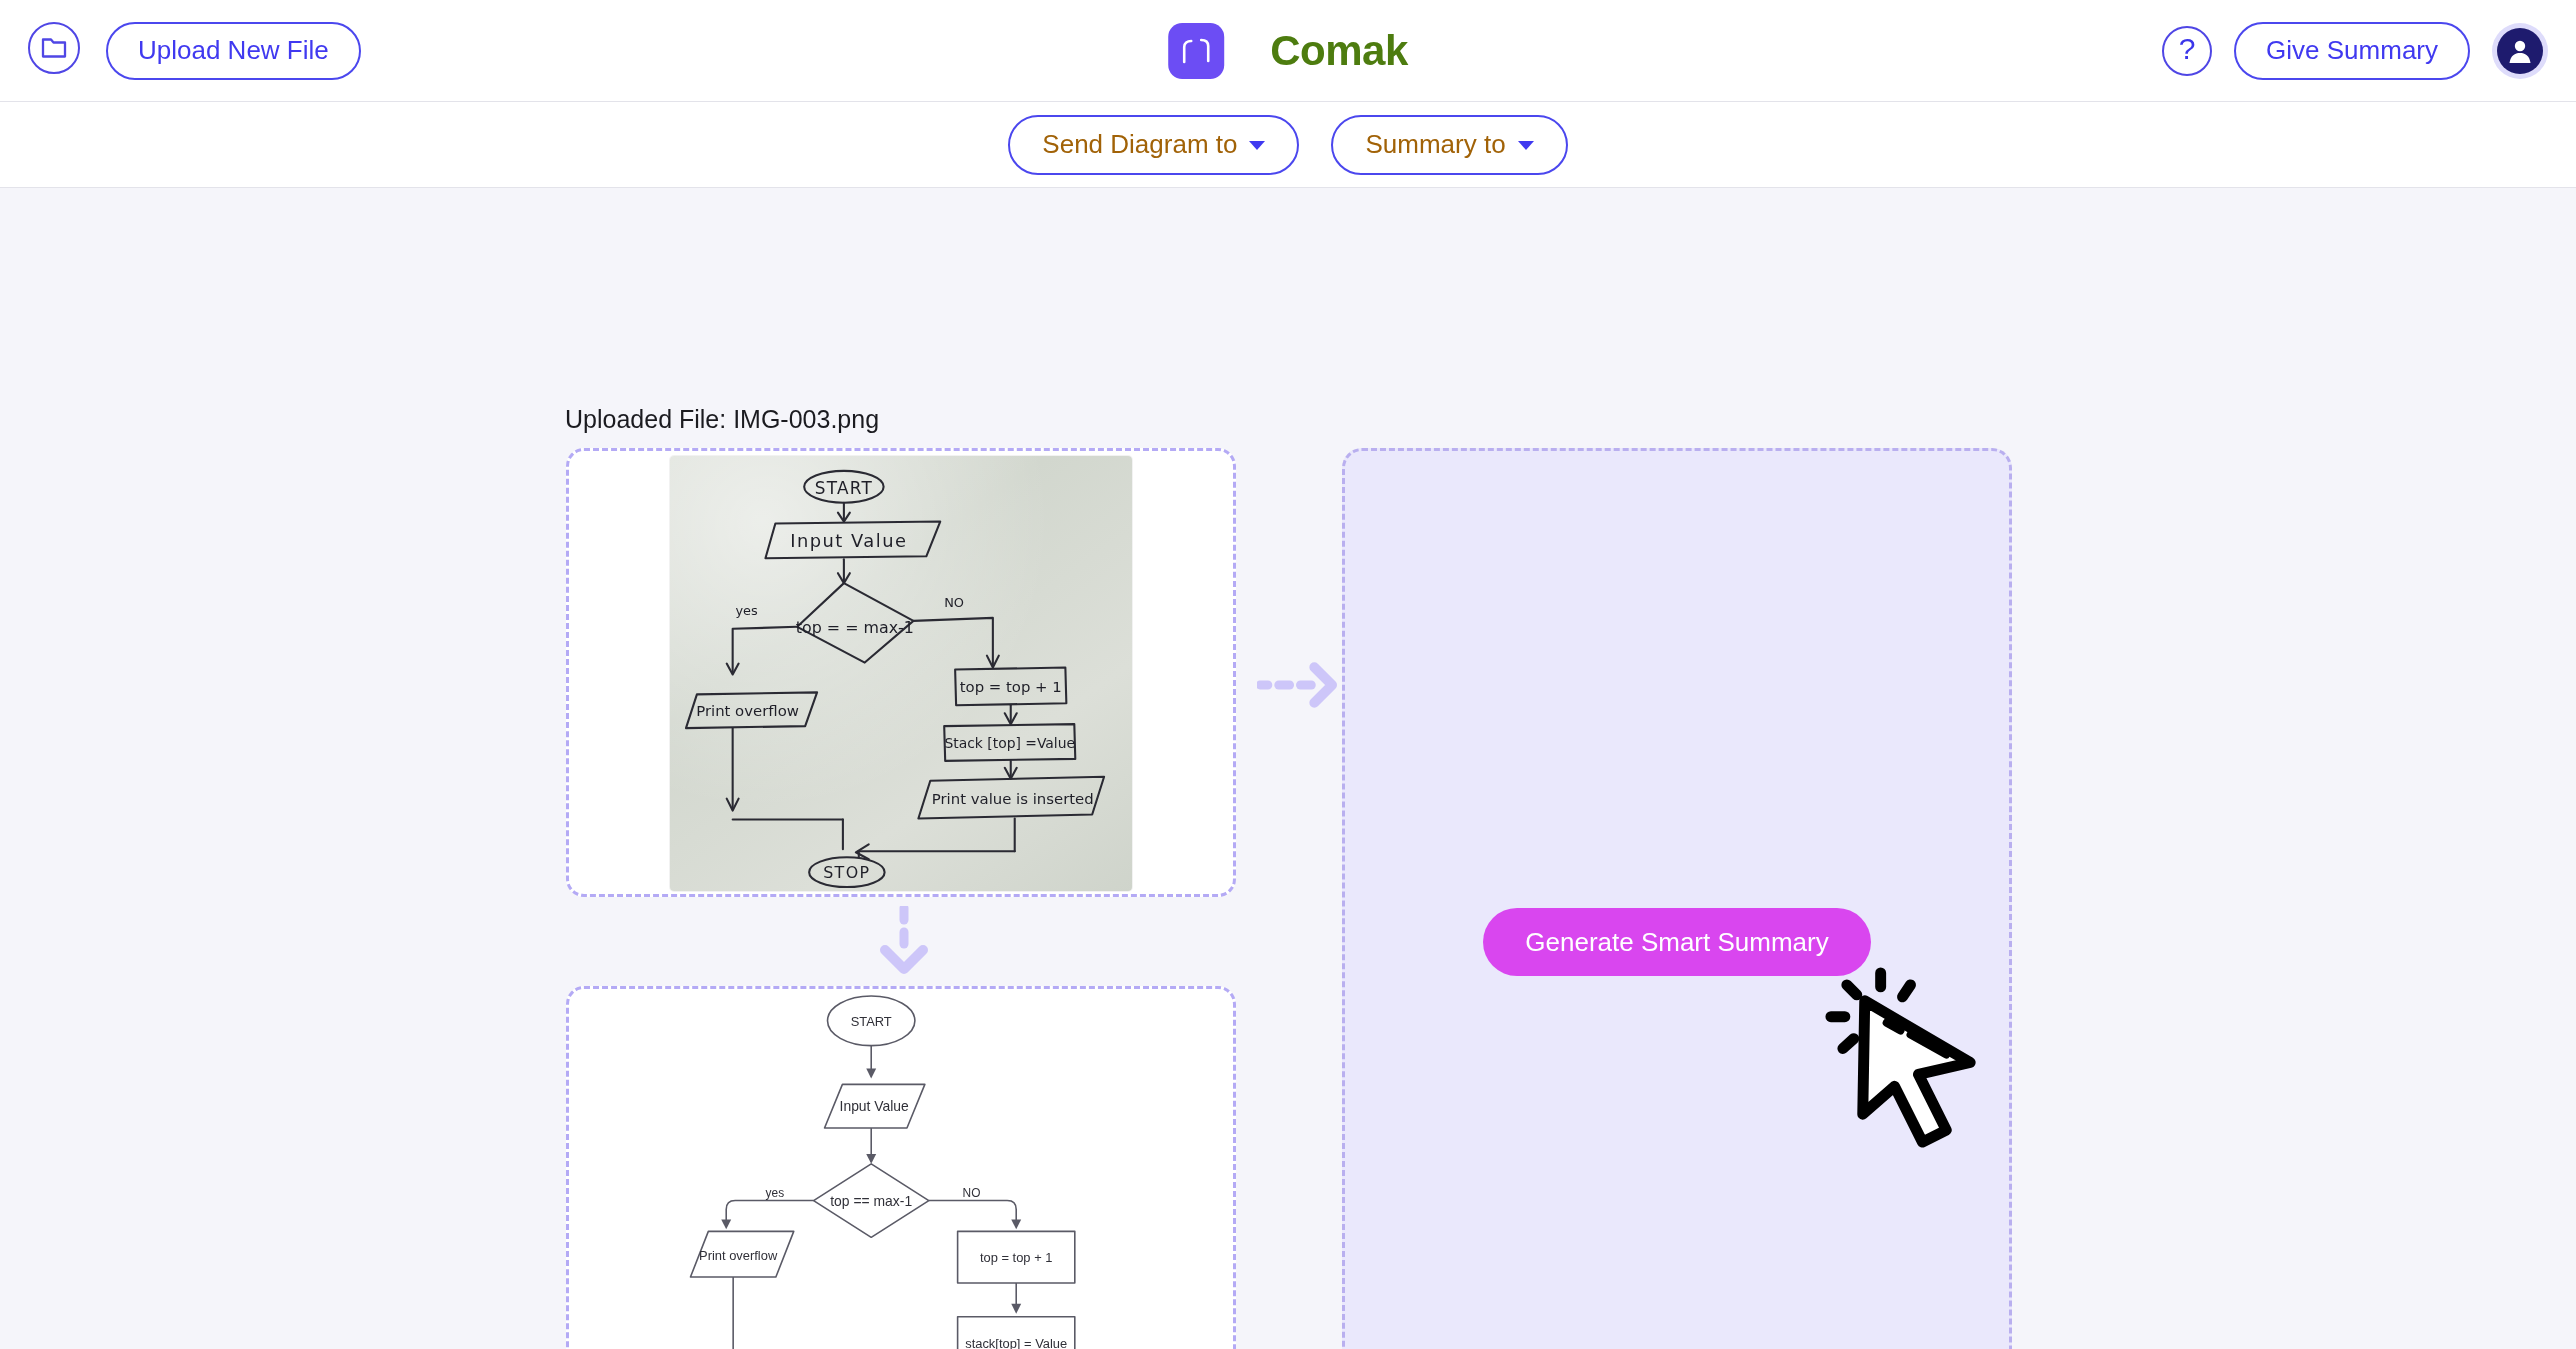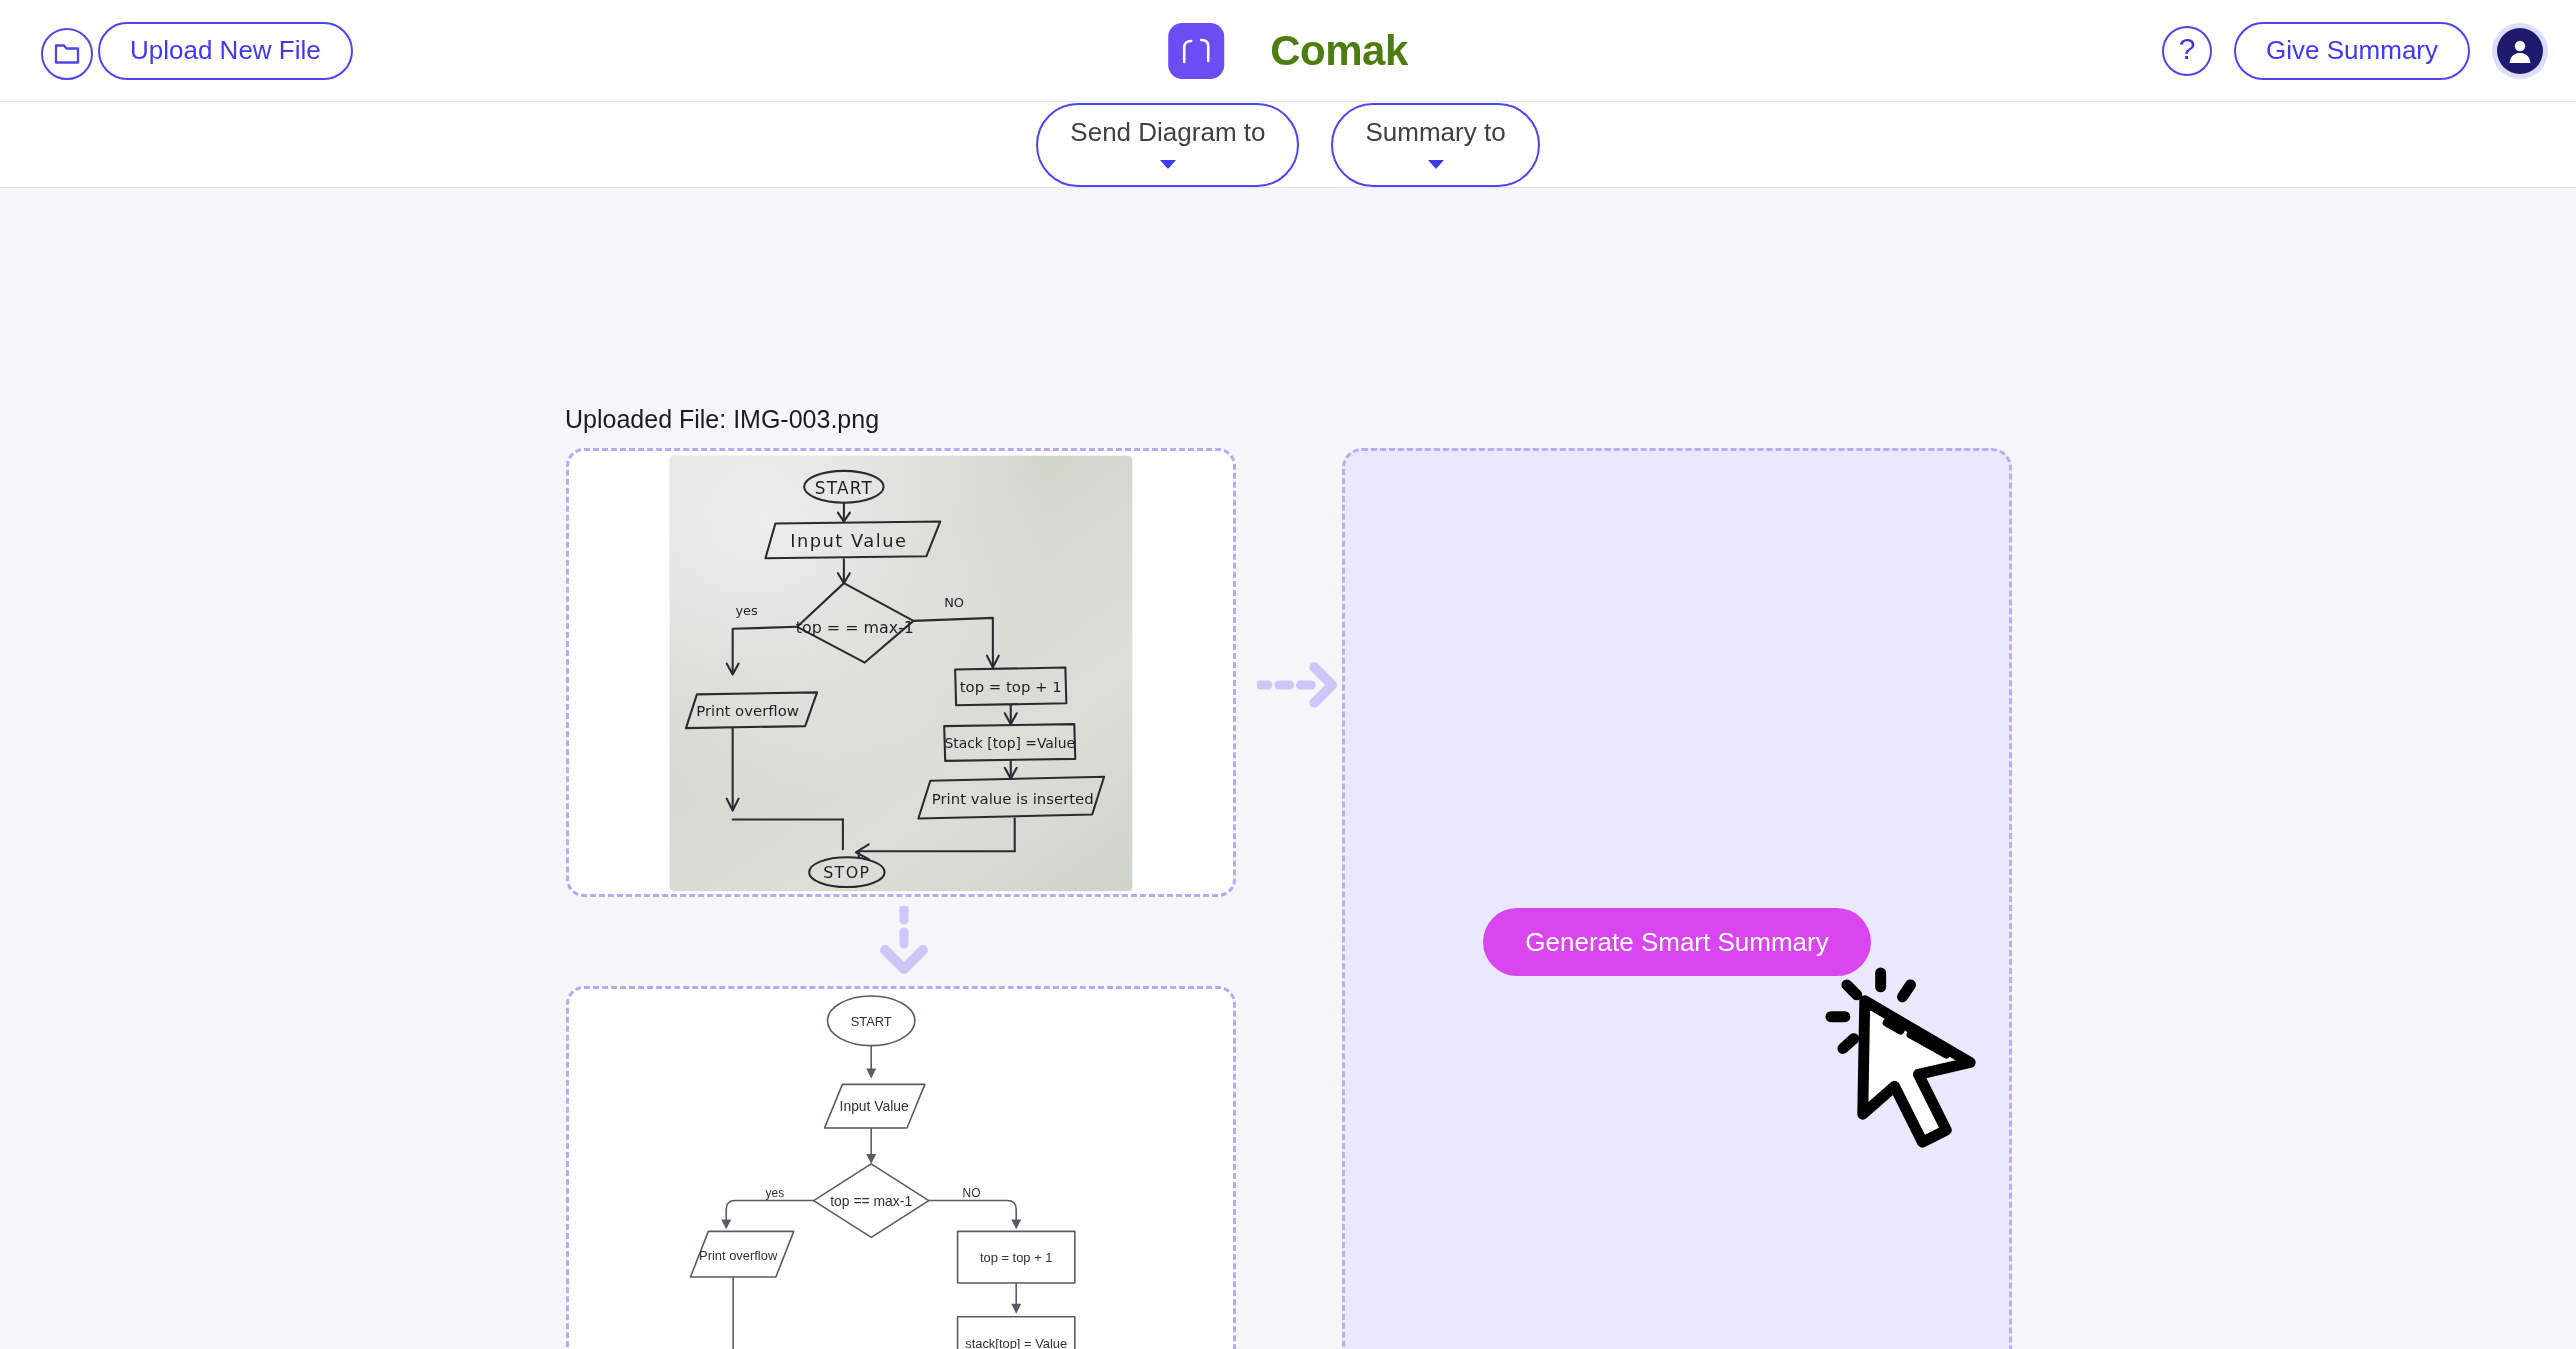--- a/index.html
+++ b/index.html
@@ -13,21 +13,21 @@
   
   #app { width: 2576px; height: 1350px; position: relative; }
 
   #header {
     height: 102px; width: 100%;
     background: #ffffff;
     border-bottom: 1px solid #e3e3ea;
     display: flex; align-items: center;
     position: relative;
   }
-  #header-left { display: flex; align-items: flex-end; gap: 5px; padding-left: 41px; }
+  #header-left { display: flex; align-items: flex-start; gap: 26px; padding-left: 28px; }
 
   .circle-btn {
     width: 52px; height: 52px; border-radius: 50%;
     border: 2px solid #4f46e5;
     display: flex; align-items: center; justify-content: center;
     background: #fff; cursor: pointer; flex: 0 0 auto;
   }
   .circle-btn svg { display: block; }
 
   .pill-btn {
@@ -88,25 +88,25 @@
     height: 86px; width: 100%;
     background: #ffffff;
     border-bottom: 1px solid #e3e3ea;
     display: flex; align-items: center; justify-content: center;
     gap: 32px;
   }
   .dropdown-pill {
     border: 2px solid #4b47ee;
     border-radius: 993px;
     background: #fff;
-    color: #404040;
+    color: #a16207;
     font-size: 26px;
     padding: 14px 32px 16px 32px;
     cursor: pointer; line-height: 1;
-    display: flex; align-items: center; gap: 12px; flex-direction: column;
+    display: flex; align-items: center; gap: 12px;
   }
   .caret {
     width: 0; height: 0;
     border-left: 8px solid transparent;
     border-right: 8px solid transparent;
     border-top: 9px solid #4039f0;
     margin-top: 3px;
   }
 
   

